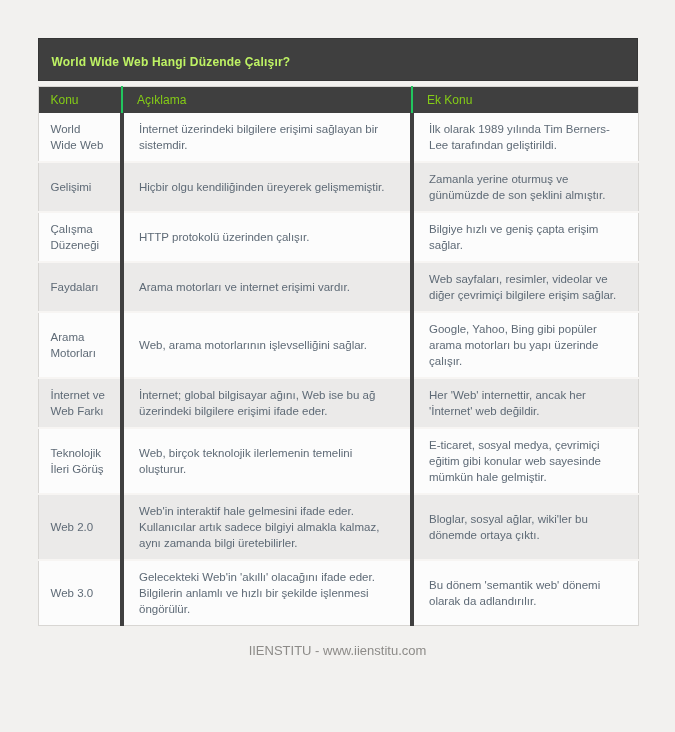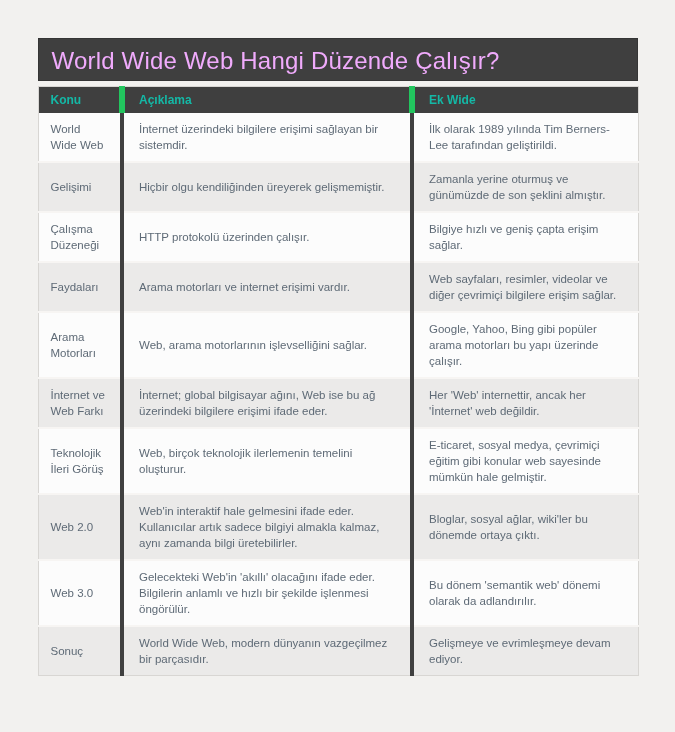--- a/index.html
+++ b/index.html
@@ -18,45 +18,45 @@
   .title-bar {
     background: #3f3f3f;
     height: 43px;
     line-height: 43px;
     padding-left: 13px;
     margin-bottom: 5px;
     box-sizing: border-box;
     border: 1px solid #353535;
   }
   .title-bar span {
-    color: #f0abfc;
-    font-size: 24px;
-    font-weight: normal;
+    color: #bef264;
+    font-size: 12px;
+    font-weight: bold;
     letter-spacing: 0.2px;
   }
   table.info {
     width: 600px;
     border-collapse: collapse;
     table-layout: fixed;
     border: 1px solid #d8d6d3;
   }
   col.c1 { width: 84px; }
   col.c2 { width: 290px; }
   col.c3 { width: 226px; }
   table.info th {
     background: #3f3f3f;
-    color: #14b8a6;
+    color: #84cc16;
     font-size: 12px;
-    font-weight: bold;
+    font-weight: normal;
     text-align: left;
     padding: 6px 14px 6px 12px;
     height: 14px;
   }
   table.info th + th {
-    border-left: 6px solid #22c55e;
+    border-left: 2px solid #22c55e;
     padding-left: 14px;
   }
   table.info td {
     font-size: 11.5px;
     line-height: 16px;
     color: #5e6a76;
     vertical-align: middle;
     padding: 8px 14px 8px 12px;
     word-wrap: break-word;
     margin-left: 14px;
@@ -90,21 +90,21 @@
   <table class="info">
     <colgroup>
         <col class="c1">
         <col class="c2">
         <col class="c3">
       </colgroup>
     <thead>
       <tr>
         <th>Konu</th>
         <th>Açıklama</th>
-        <th>Ek Wide</th>
+        <th>Ek Konu</th>
       </tr>
     </thead>
     <tbody>
       <tr>
         <td>World Wide Web</td>
         <td>İnternet üzerindeki bilgilere erişimi sağlayan bir sistemdir.</td>
         <td>İlk olarak 1989 yılında Tim Berners-Lee tarafından geliştirildi.</td>
       </tr>
       <tr>
         <td>Gelişimi</td>
@@ -139,22 +139,20 @@
       <tr>
         <td>Web 2.0</td>
         <td>Web'in interaktif hale gelmesini ifade eder. Kullanıcılar artık sadece bilgiyi almakla kalmaz, aynı zamanda bilgi üretebilirler.</td>
         <td>Bloglar, sosyal ağlar, wiki'ler bu dönemde ortaya çıktı.</td>
       </tr>
       <tr>
         <td>Web 3.0</td>
         <td>Gelecekteki Web'in 'akıllı' olacağını ifade eder. Bilgilerin anlamlı ve hızlı bir şekilde işlenmesi öngörülür.</td>
         <td>Bu dönem 'semantik web' dönemi olarak da adlandırılır.</td>
       </tr>
-      <tr>
-        <td>Sonuç</td>
-        <td>World Wide Web, modern dünyanın vazgeçilmez bir parçasıdır.</td>
-        <td>Gelişmeye ve evrimleşmeye devam ediyor.</td>
-      </tr>
     </tbody>
   </table>
 
+  <div class="footer">
+    <span>IIENSTITU - www.iienstitu.com</span>
+  </div>
 
 </div>
 
 </body></html>

